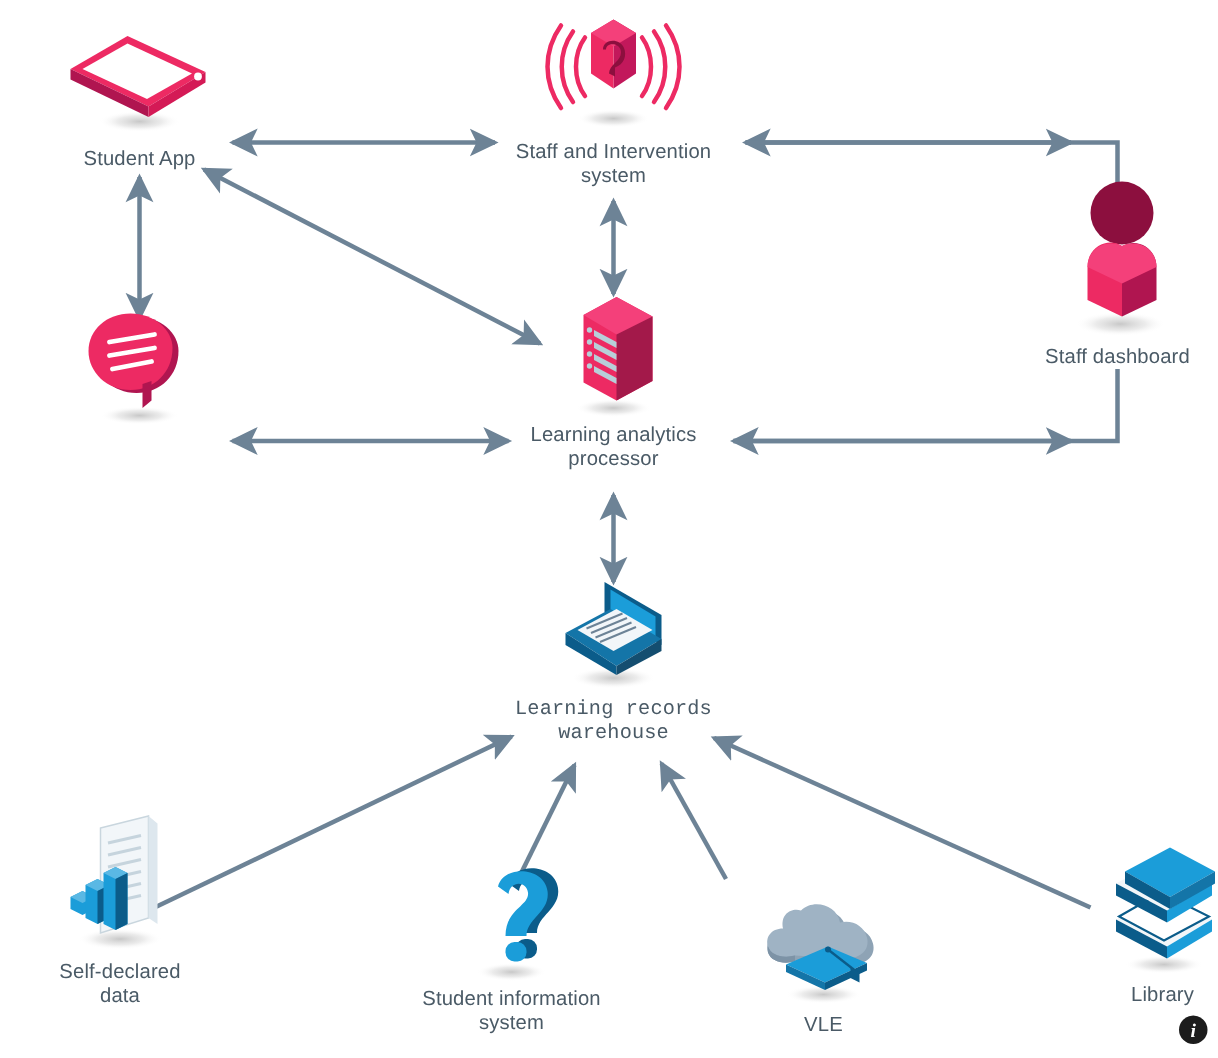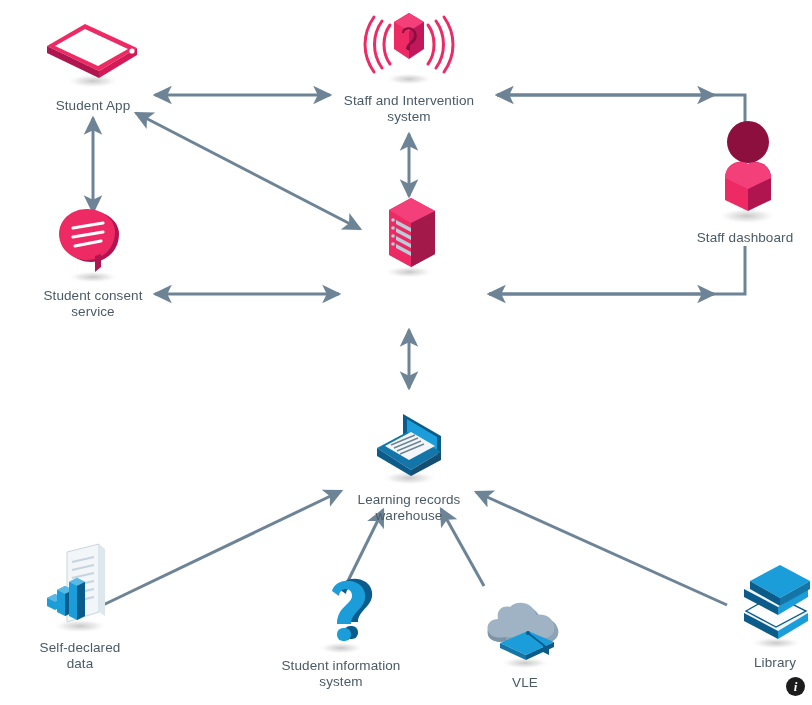--- a/index.html
+++ b/index.html
@@ -163,22 +163,20 @@
         <path d="M86 36 C86 52 74 64 58 64 C42 64 30 52 30 38 C30 24 42 13 58 13 C74 13 86 24 86 36 Z" fill="#b01550"></path>
         <path d="M82 34 C82 50 70 62 54 62 C38 62 26 50 26 36 C26 22 38 11 54 11 C70 11 82 22 82 34 Z" fill="#ed2a63"></path>
         <path d="M62 58 L62 74 L68 69 L68 56 Z" fill="#b01550"></path>
         <g stroke="#ffffff" stroke-width="3.2" stroke-linecap="round">
           <line x1="40" y1="30" x2="70" y2="25"></line>
           <line x1="40" y1="39" x2="70" y2="34"></line>
           <line x1="42" y1="48" x2="68" y2="43"></line>
         </g>
       </svg>
     </div>
-    <div class="node-label">Student consent
-service</div>
   </div>
 
   <div class="node" style="left:324px; top:192px;">
     <div class="node-icon">
       <svg width="120" height="86" viewBox="0 0 120 86">
         <ellipse cx="60" cy="80" rx="25" ry="6" fill="url(#shadowGrad)"></ellipse>
         <path d="M40 18 L62 6 L86 19 L86 62 L62 75 L40 63 Z" fill="#ed2a63"></path>
         <path d="M62 20 L86 19 L86 62 L62 75 Z" fill="#a3194a"></path>
         <path d="M40 18 L62 6 L86 19 L62 31 Z" fill="#f4407a"></path>
         <g fill="#b7cfd9">
@@ -188,23 +186,25 @@
           <path d="M47 52 L62 60 L62 64 L47 56 Z"></path>
         </g>
         <g fill="#b7cfd9">
           <circle cx="44" cy="28" r="1.8"></circle>
           <circle cx="44" cy="36" r="1.8"></circle>
           <circle cx="44" cy="44" r="1.8"></circle>
           <circle cx="44" cy="52" r="1.8"></circle>
         </g>
       </svg>
     </div>
-  </div>
-
-  <div class="node" style="left:324px; top:402px;">
+    <div class="node-label">Learning analytics
+processor</div>
+  </div>
+
+  <div class="node" style="left:324px; top:376px;font-family:Liberation Mono, monospace;">
     <div class="node-icon">
       <svg width="120" height="86" viewBox="0 0 120 86">
         <ellipse cx="60" cy="76" rx="28" ry="7" fill="url(#shadowGrad)"></ellipse>
         <path d="M54 12 L92 34 L92 54 L54 32 Z" fill="#0b5c8a"></path>
         <path d="M58 17 L88 35 L88 50 L58 32 Z" fill="#1b9dd9"></path>
         <path d="M28 46 L58 30 L92 50 L62 68 Z" fill="#1475a8"></path>
         <path d="M28 46 L28 54 L62 74 L62 68 Z" fill="#0b5c8a"></path>
         <path d="M62 68 L92 50 L92 58 L62 74 Z" fill="#144e70"></path>
         <path d="M36 44 L62 30 L86 44 L60 58 Z" fill="#f2f6f9"></path>
         <g stroke="#6d8396" stroke-width="1.4">
@@ -254,21 +254,21 @@
         <path d="M51 23 C55 8 82 10 84 26 C86 40 70 44 70 56 L56 56 C56 38 72 36 71 27 C70 19 59 19 58 28 Z" fill="#0b5c8a" transform="translate(7,-2)"></path>
         <path d="M51 23 C55 8 82 10 84 26 C86 40 70 44 70 56 L56 56 C56 38 72 36 71 27 C70 19 59 19 58 28 Z" fill="#1b9dd9"></path>
         <rect x="56" y="60" width="14" height="13" rx="6" fill="#0b5c8a" transform="translate(7,-2)"></rect>
         <rect x="56" y="60" width="14" height="13" rx="6" fill="#1b9dd9"></rect>
       </svg>
     </div>
     <div class="node-label">Student information
 system</div>
   </div>
 
-  <div class="node" style="left:440px; top:585px;">
+  <div class="node" style="left:464px; top:585px;">
     <div class="node-icon">
       <svg width="130" height="86" viewBox="0 0 130 86">
         <ellipse cx="65" cy="78" rx="25" ry="6" fill="url(#shadowGrad)"></ellipse>
         <path d="M38 38 C30 38 26 44 28 50 C30 56 38 58 46 56 L84 58 C94 58 100 52 98 44 C96 36 88 32 80 34 C78 22 62 18 54 26 C48 24 40 28 38 38 Z" fill="#8ea3b5"></path>
         <path d="M38 34 C30 34 26 40 28 46 C30 52 38 54 46 52 L80 54 C90 54 96 48 94 40 C92 32 84 28 76 30 C74 18 58 14 50 22 C44 20 36 24 38 34 Z" fill="#9fb3c4"></path>
         <path d="M46 52 C38 54 30 52 28 46 L28 50 C30 56 38 58 46 56 Z" fill="#7d93a6"></path>
         <path d="M40 58 L68 46 L94 57 L66 70 Z" fill="#1b9dd9"></path>
         <path d="M40 58 L40 63 L66 75 L66 70 Z" fill="#1475a8"></path>
         <path d="M66 70 L94 57 L94 62 L66 75 Z" fill="#0b5c8a"></path>
         <line x1="68" y1="48" x2="86" y2="62" stroke="#0b5c8a" stroke-width="1.6"></line>

